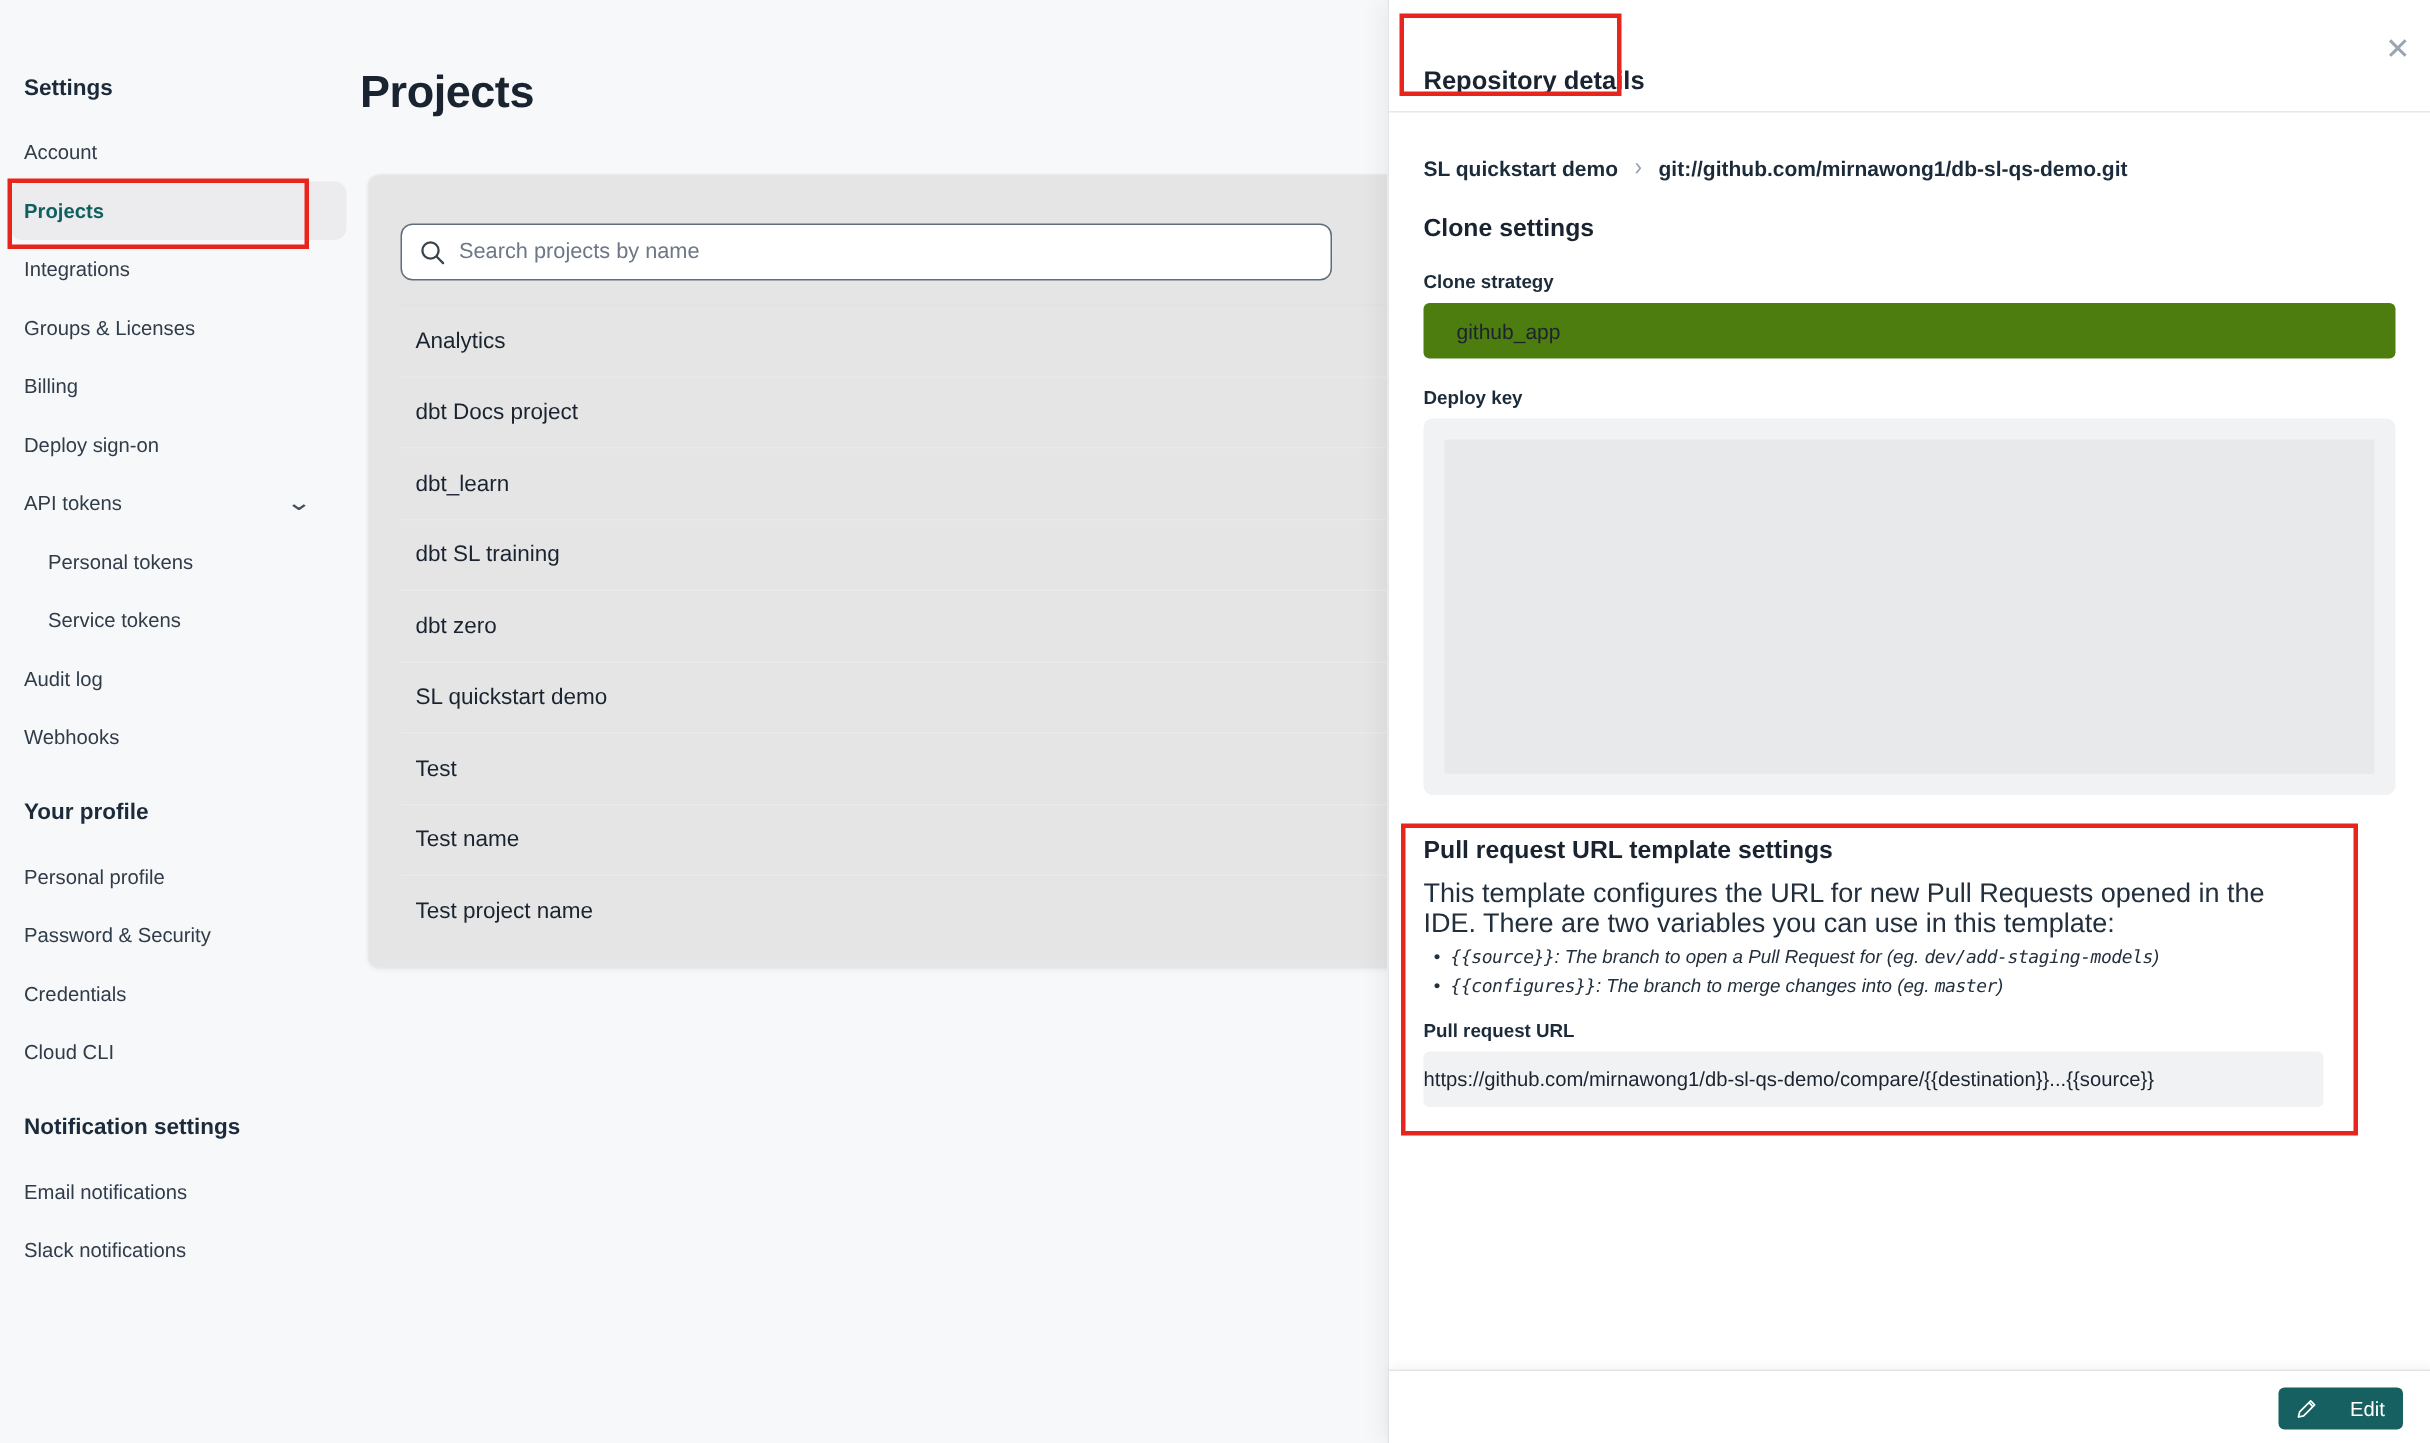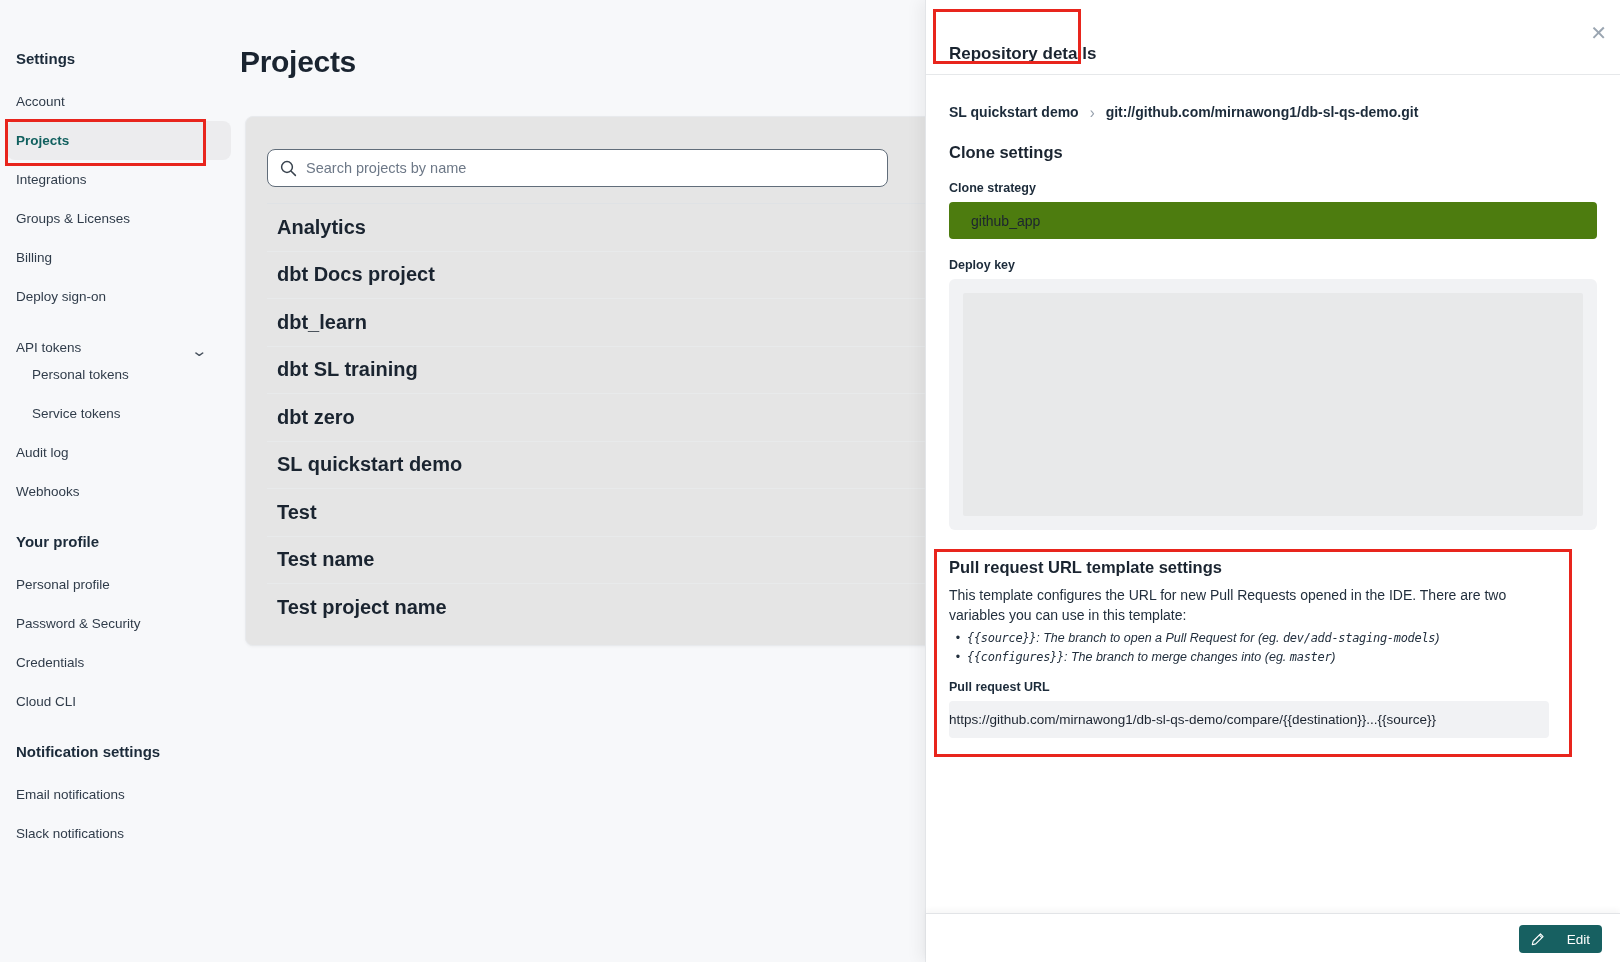--- a/index.html
+++ b/index.html
@@ -15,21 +15,21 @@
   .side-heading { font-size:15px; font-weight:700; color:#1c2b3a; margin-bottom:15px; }
   .s-item {
     font-size:13.5px; color:#303c4a; height:39px; display:flex; align-items:center;
     cursor:pointer;
   }
   .s-item.sub { padding-left:16px; }
   .s-item.selected {
     background:#ececee; border-radius:8px; color:#11605f; font-weight:700;
     margin-left:-9px; margin-right:-3px; padding-left:9px;
   }
-  .s-item.row { justify-content:space-between;align-items:flex-end; }
+  .s-item.row { justify-content:space-between; }
   .chev { color:#46505c; font-size:15px; margin-right:22px; line-height:8px; transform:scaleX(1.4); }
   .side-gap { height:22px; }
   .red-box-projects {
     position:absolute; left:5px; top:119px; width:201px; height:47px;
     border:3px solid #e8251d; z-index:6; pointer-events:none;
   }
   
   .main { position:absolute; left:240px; top:0; width:1310px; }
   .page-title { font-size:30px; font-weight:700; color:#1a2430; margin-top:45px; letter-spacing:-0.3px; }
   .card {
@@ -44,21 +44,21 @@
   }
   .search-box svg { flex:0 0 auto; }
   .search-box input {
     border:none; outline:none; flex:1; margin-left:9px; font-size:14.5px;
     font-family:"Liberation Sans", sans-serif; color:#1c2b3a;
   }
   .search-box input::placeholder { color:#6d7887; }
   .rows { margin-top:16px; }
   .p-row {
     height:47.5px; display:flex; align-items:center; padding-left:10px;
-    border-top:1px solid #e8eaeb; font-size:20px; font-weight:700; color:#1a2430;
+    border-top:1px solid #e8eaeb; font-size:15px; font-weight:400; color:#1a2430;
     cursor:pointer;
   }
   
   .drawer {
     position:absolute; left:925px; top:0; width:695px; height:962px;
     background:#ffffff; border-left:1px solid #e3e5e8;
     box-shadow:-6px 0 14px rgba(0,0,0,0.05);
   }
   .d-header { position:relative; height:75px; border-bottom:1px solid #e6e8ea; }
   .d-title { position:absolute; left:23px; top:28px; font-size:17px; font-weight:700; color:#1a2430;margin-top:16px; }
@@ -80,21 +80,21 @@
     display:flex; align-items:center; padding-left:22px; font-size:14px; color:#1c2430;
   }
   .deploy-box {
     margin-top:7px; height:251px; background:#f1f2f4; border-radius:6px; padding:14px;
   }
   .deploy-inner { width:100%; height:100%; background:#e8e9ea; border-radius:2px; }
   .pr-section {
     margin-top:19px; margin-left:-15px; margin-right:25px;
     border:3px solid #e8251d; padding:6px 20px 16px 12px;
   }
-  .pr-desc { font-size:14px; line-height:20px; color:#222f3d; margin-top:8px; max-width:606px; }
+  .pr-desc { font-size:18px; line-height:20px; color:#222f3d; margin-top:8px; max-width:606px; }
   .bullets { margin-top:5px; }
   .bullet { display:flex; font-size:12.5px; font-style:italic; color:#222f3d; line-height:16px; margin-top:3px; }
   .b-dot { width:18px; text-align:center; flex:0 0 auto; font-style:normal; color:#222f3d; }
   .mono { font-family:"DejaVu Sans Mono", monospace; font-size:12px; letter-spacing:-0.3px; }
   .pr-url-box {
     margin-top:7px; height:37px; background:#f1f2f4; border-radius:4px;
     display:flex; align-items:center; font-size:13.5px; color:#1c2430;
   }
   .d-footer {
     position:absolute; left:0; bottom:0; width:100%; height:49px; background:#fff;

